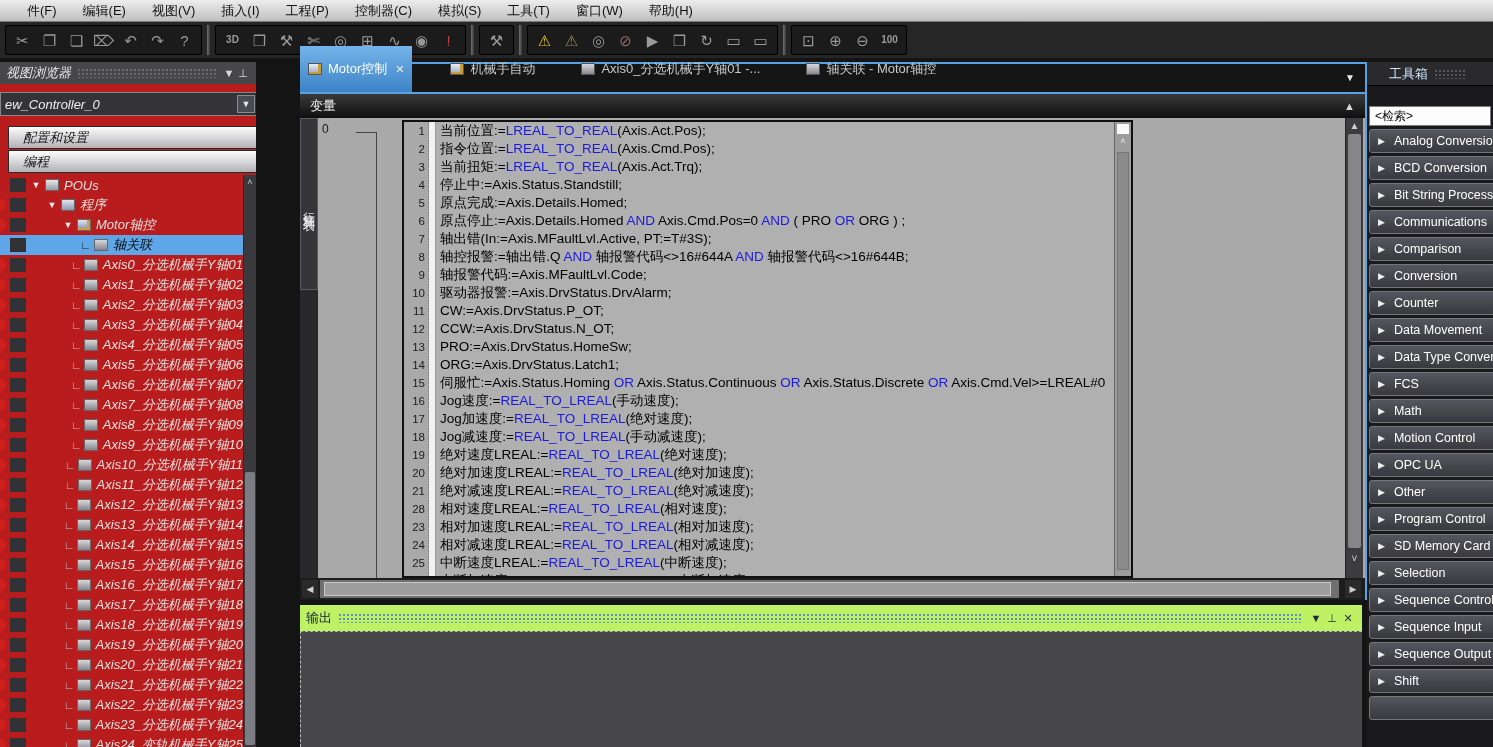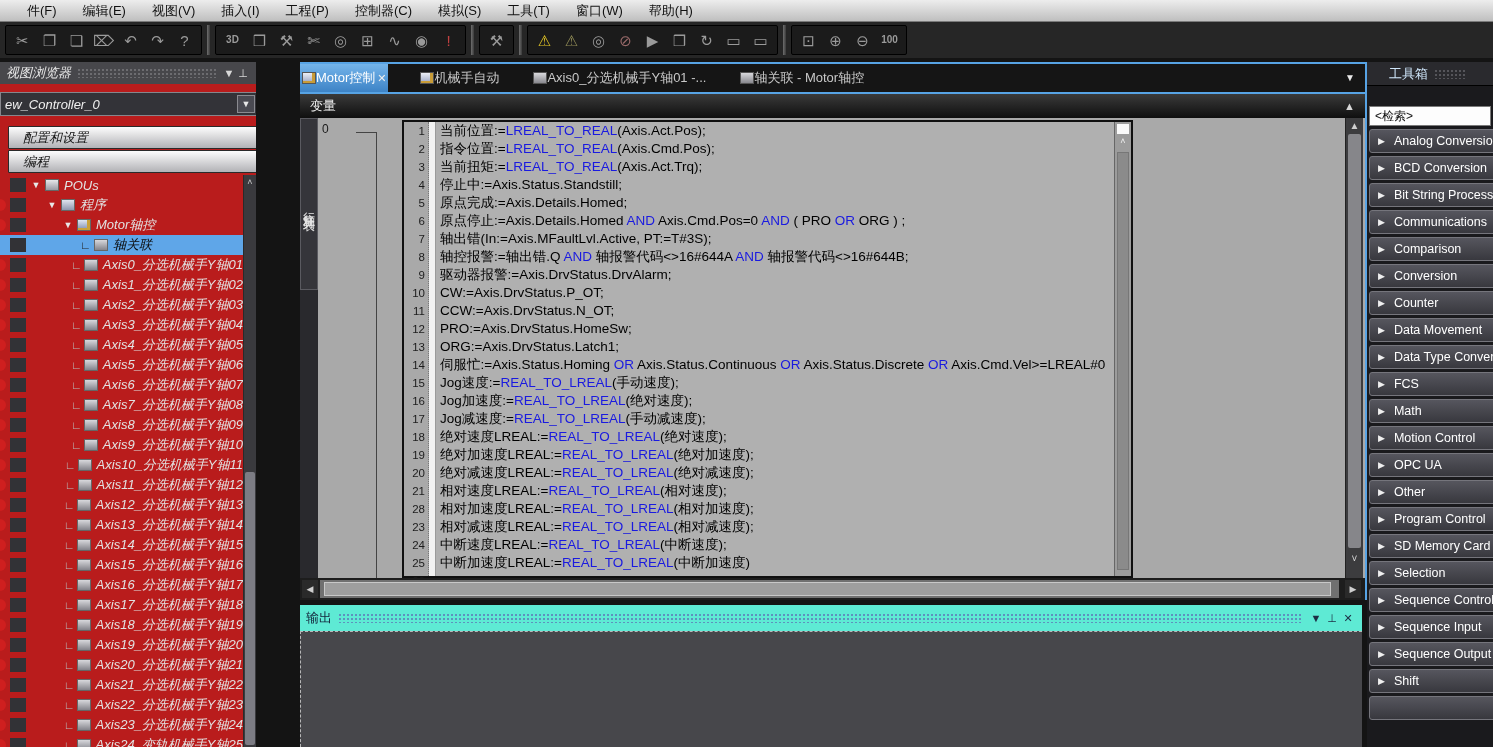--- a/index.html
+++ b/index.html
@@ -52,21 +52,21 @@
   .tleaf{width:12px;color:#bcbcbc;font-size:11px;margin:0 2px 0 0;}
   .trow.sel .tleaf{color:#222;}
   .treescroll{position:absolute;top:113px;right:0;width:13px;bottom:0;background:#3a3a3e;border-left:1px solid #2a2a2a;}
   .treescroll .up{position:absolute;top:0;left:0;right:0;height:14px;color:#c8c8c8;font-size:9px;text-align:center;line-height:14px;}
   .treescroll .thumb{position:absolute;left:1px;right:1px;top:52%;bottom:2px;background:#7c7c84;border-radius:2px;}
 
   
   .editorpane{position:absolute;top:62px;left:300px;width:1067px;height:538px;background:#1d1d1d;
     border-top:2px solid #57a3e4;border-right:2px solid #57a3e4;}
   .tabbar{position:absolute;top:0;left:0;right:0;height:28px;background:#151515;display:flex;align-items:flex-end;}
-  .tab{height:28px;display:flex;align-items:center;padding:0 2px;font-size:13px;color:#c8c8c8;white-space:nowrap;}
+  .tab{height:46px;display:flex;align-items:center;padding:0 8px;font-size:13px;color:#c8c8c8;gap:6px;white-space:nowrap;}
   .tab.active{background:linear-gradient(#74b4ea,#3d83c6);color:#fff;}
   .tab .close{font-size:11px;color:#eee;margin-left:2px;}
   .tabicon{width:14px;height:12px;border:1px solid #555;flex:0 0 auto;}
   .tabicon.program-lock{background:linear-gradient(#eceef4,#9aa4c2);box-shadow:inset -3px -2px 0 #c89c38;}
   .tabicon.section{background:linear-gradient(#d8d8dc,#88888e);}
   .tabgap{width:30px;}
   .tabbar .tab-dd{position:absolute;right:10px;top:8px;color:#e8e8e8;font-size:10px;}
   .varbar{position:absolute;top:28px;left:0;right:0;height:20px;background:linear-gradient(#3a3a3a,#0f0f0f);
     border-top:2px solid #57a3e4;color:#f0f0f0;font-size:13px;display:flex;align-items:center;padding:12px 10px;}
   .varbar .collapse{margin-left:auto;color:#d8d8d8;font-size:11px;}
@@ -95,21 +95,21 @@
   .hscroll{position:absolute;left:0;right:0;bottom:0;height:22px;background:#1d1d1d;}
   .hscroll .leftbtn{position:absolute;left:2px;top:2px;width:16px;height:18px;color:#cfcfcf;font-size:9px;
     display:flex;align-items:center;justify-content:center;background:#2a2a2a;}
   .hscroll .track{position:absolute;left:20px;right:26px;top:2px;height:18px;background:#707070;}
   .hscroll .thumb{position:absolute;left:4px;right:8px;top:2px;height:14px;background:#9e9e9e;border:1px solid #c8c8c8;}
   .hscroll .rightbtn{position:absolute;right:4px;top:2px;width:16px;height:18px;color:#cfcfcf;font-size:9px;
     display:flex;align-items:center;justify-content:center;background:#2a2a2a;}
 
   
   .output{position:absolute;left:300px;top:605px;width:1062px;bottom:0;background:#47474b;}
-  .outhead{position:relative;height:26px;background:#5eead4;display:flex;align-items:center;padding:0 6px;
+  .outhead{position:relative;height:26px;background:#bef264;display:flex;align-items:center;padding:0 6px;
     color:#13233a;font-size:13px;}
   .outhead .dots{background-image:radial-gradient(#5e91bd 1px,transparent 1.1px);}
   .outhead .hicon{width:16px;color:#1d2d44;font-size:11px;text-align:center;}
   .outbody{position:absolute;top:26px;left:0;right:0;bottom:0;background:#47474b;
     border-left:1px dashed #b8b8b8;border-top:1px dashed #b8b8b8;}
 
   
   .toolbox{position:absolute;top:62px;left:1367px;right:0;bottom:0;background:#1a1a1d;overflow:hidden;}
   .tb-title{height:24px;display:flex;align-items:center;padding:0 22px;color:#cfe6fa;font-size:13px;
     border-bottom:1px solid #000;background:#2a2a2e;}
@@ -506,20 +506,21 @@
         <div class="whitestrip"></div>
         <div class="codecol">
             <div class="codeline"><span>当前位置:=</span><span class="kw">LREAL_TO_REAL</span><span>(Axis.Act.Pos);</span></div>
             <div class="codeline"><span>指令位置:=</span><span class="kw">LREAL_TO_REAL</span><span>(Axis.Cmd.Pos);</span></div>
             <div class="codeline"><span>当前扭矩:=</span><span class="kw">LREAL_TO_REAL</span><span>(Axis.Act.Trq);</span></div>
             <div class="codeline"><span>停止中:=Axis.Status.Standstill;</span></div>
             <div class="codeline"><span>原点完成:=Axis.Details.Homed;</span></div>
             <div class="codeline"><span>原点停止:=Axis.Details.Homed </span><span class="kw">AND</span><span> Axis.Cmd.Pos=0 </span><span class="kw">AND</span><span> ( PRO  </span><span class="kw">OR</span><span> ORG ) ;</span></div>
             <div class="codeline"><span>轴出错(In:=Axis.MFaultLvl.Active, PT:=T#3S);</span></div>
             <div class="codeline"><span>轴控报警:=轴出错.Q </span><span class="kw">AND</span><span> 轴报警代码&lt;&gt;16#644A </span><span class="kw">AND</span><span> 轴报警代码&lt;&gt;16#644B;</span></div>
+            <div class="codeline"><span>轴报警代码:=Axis.MFaultLvl.Code;</span></div>
             <div class="codeline"><span>驱动器报警:=Axis.DrvStatus.DrvAlarm;</span></div>
             <div class="codeline"><span>CW:=Axis.DrvStatus.P_OT;</span></div>
             <div class="codeline"><span>CCW:=Axis.DrvStatus.N_OT;</span></div>
             <div class="codeline"><span>PRO:=Axis.DrvStatus.HomeSw;</span></div>
             <div class="codeline"><span>ORG:=Axis.DrvStatus.Latch1;</span></div>
             <div class="codeline"><span>伺服忙:=Axis.Status.Homing </span><span class="kw">OR</span><span> Axis.Status.Continuous </span><span class="kw">OR</span><span> Axis.Status.Discrete </span><span class="kw">OR</span><span> Axis.Cmd.Vel&gt;=LREAL#0</span></div>
             <div class="codeline"><span>Jog速度:=</span><span class="kw">REAL_TO_LREAL</span><span>(手动速度);</span></div>
             <div class="codeline"><span>Jog加速度:=</span><span class="kw">REAL_TO_LREAL</span><span>(绝对速度);</span></div>
             <div class="codeline"><span>Jog减速度:=</span><span class="kw">REAL_TO_LREAL</span><span>(手动减速度);</span></div>
             <div class="codeline"><span>绝对速度LREAL:=</span><span class="kw">REAL_TO_LREAL</span><span>(绝对速度);</span></div>

